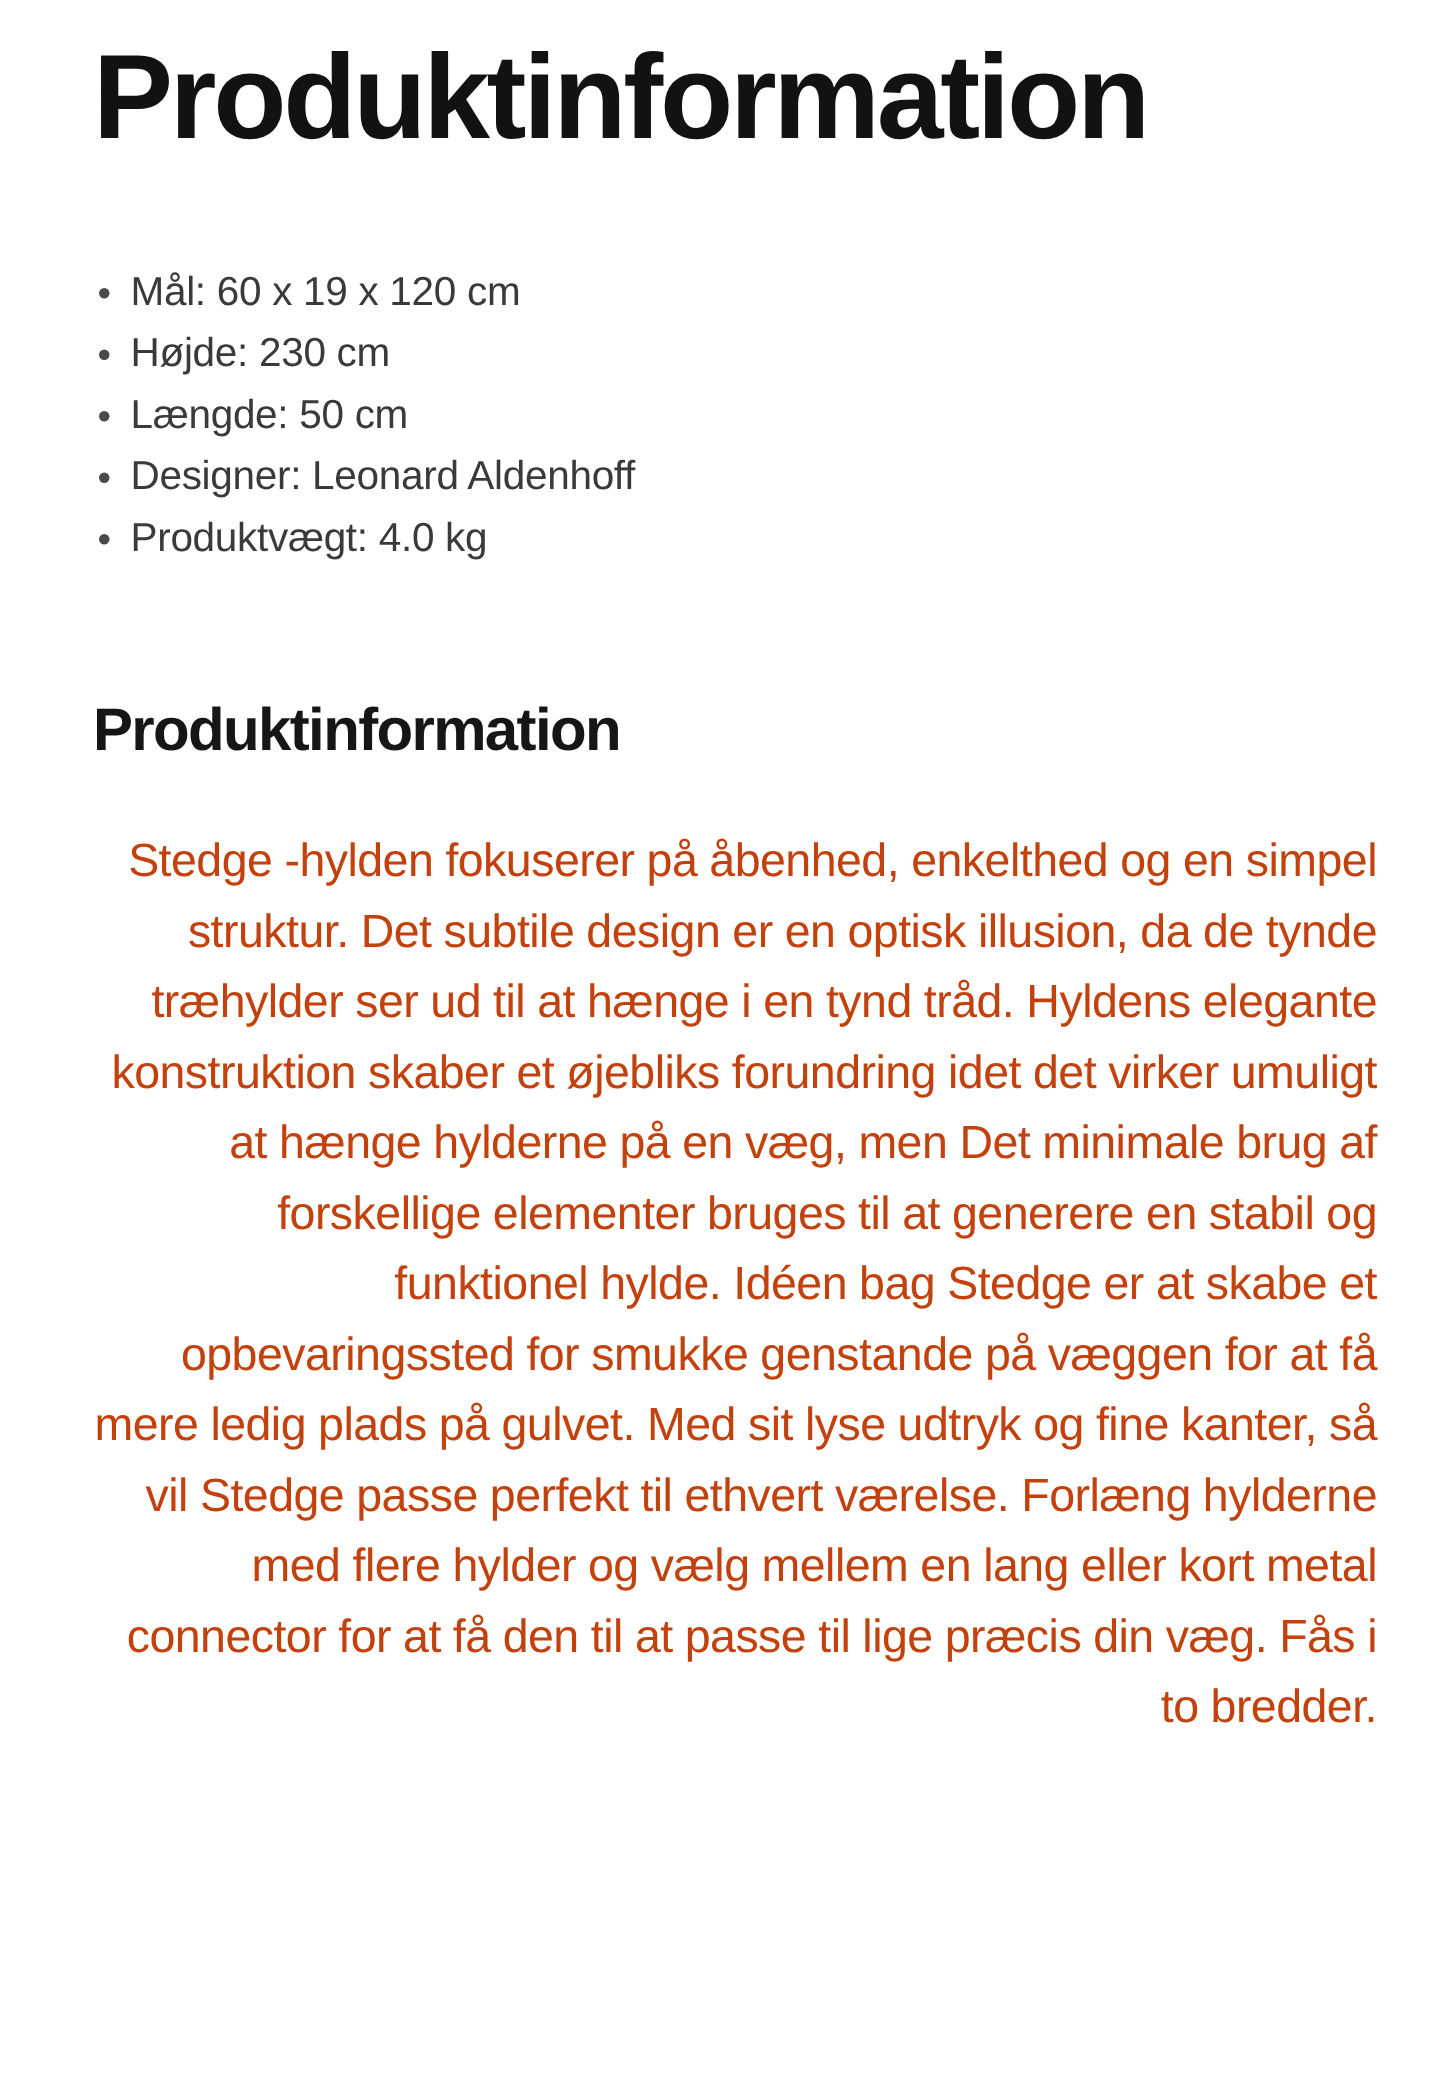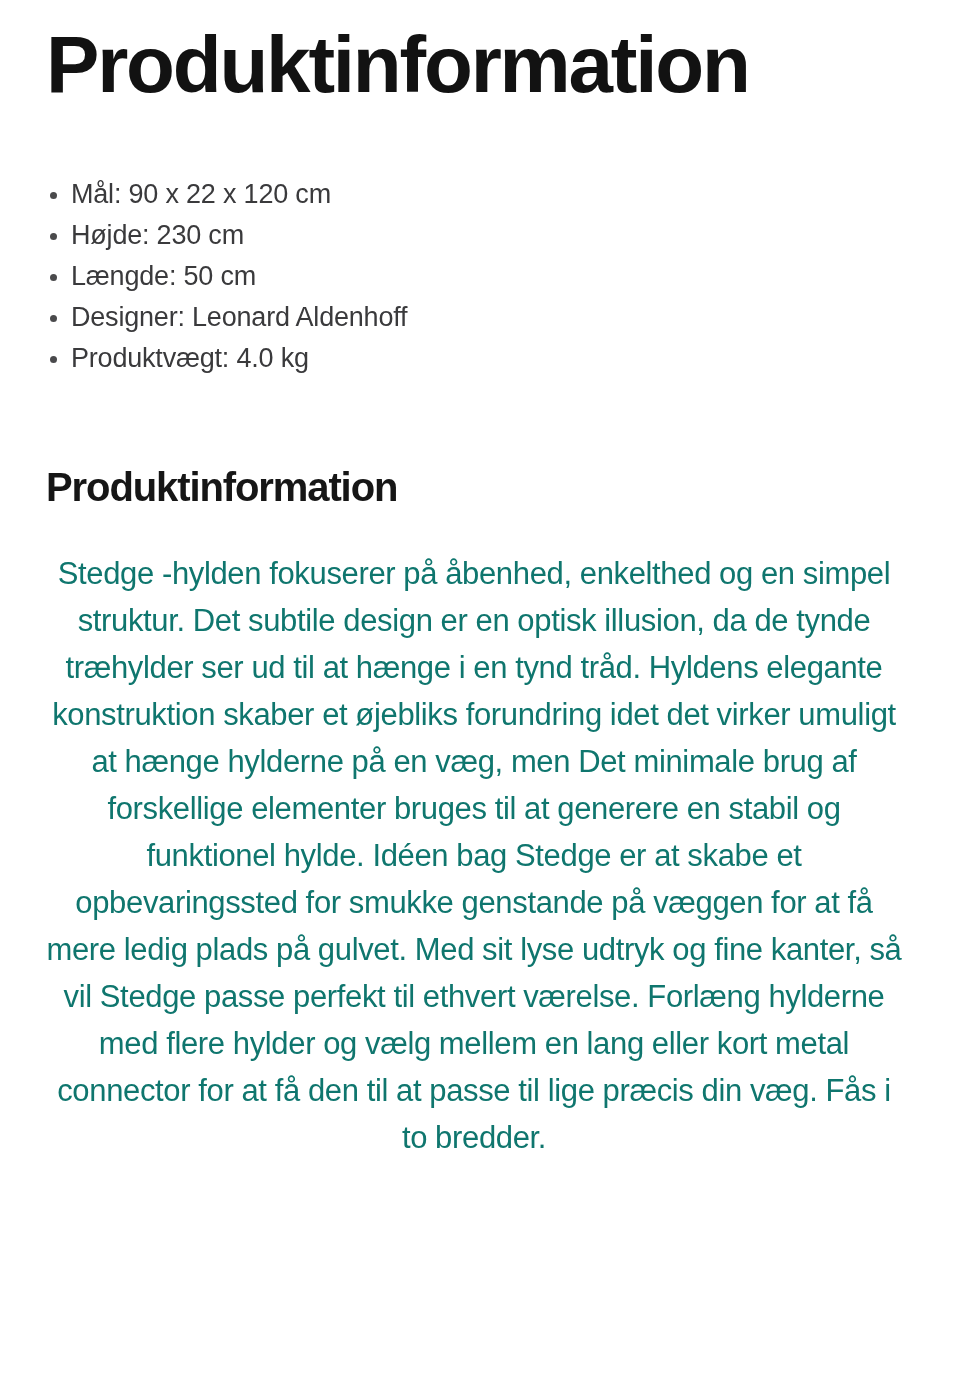--- a/index.html
+++ b/index.html
@@ -14,21 +14,21 @@
     font-family: "Liberation Sans", sans-serif;
     -webkit-font-smoothing: antialiased;
     overflow: hidden;
   }
 
   .page {
     position: relative;
     width: 904px;
     height: 1386px;
     box-sizing: border-box;
-    padding: 0 46px;
+    padding: 0 62px;
     background: #ffffff;
   }
 
   
   .page-title {
     margin: 0;
     padding-top: 22px;
     font-size: 80px;
     line-height: 1.08;
     font-weight: 700;
@@ -77,37 +77,37 @@
     white-space: nowrap;
   }
 
   
   .body-paragraph {
     margin: 0;
     padding-top: 40px;
     width: 856px;
     font-size: 31px;
     line-height: 47px;
-    color: #0f766e;
+    color: #c2410c;
     letter-spacing: -0.35px;
-    text-align: center;
+    text-align: right;
     word-spacing: -0.2px;
   }
 </style>
 </head>
 <body>
 
 <div class="page">
 
   <h1 class="page-title">Produktinformation</h1>
 
   <ul class="spec-list">
     <li class="spec-item">
       <span class="bullet-dot"></span>
-      <span>Mål: 90 x 22 x 120 cm</span>
+      <span>Mål: 60 x 19 x 120 cm</span>
     </li>
     <li class="spec-item">
       <span class="bullet-dot"></span>
       <span>Højde: 230 cm</span>
     </li>
     <li class="spec-item">
       <span class="bullet-dot"></span>
       <span>Længde: 50 cm</span>
     </li>
     <li class="spec-item">

